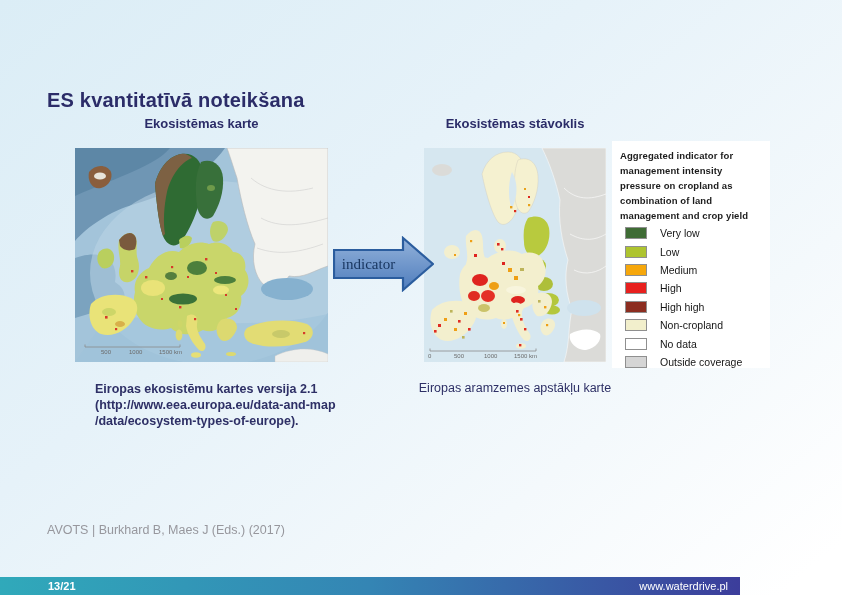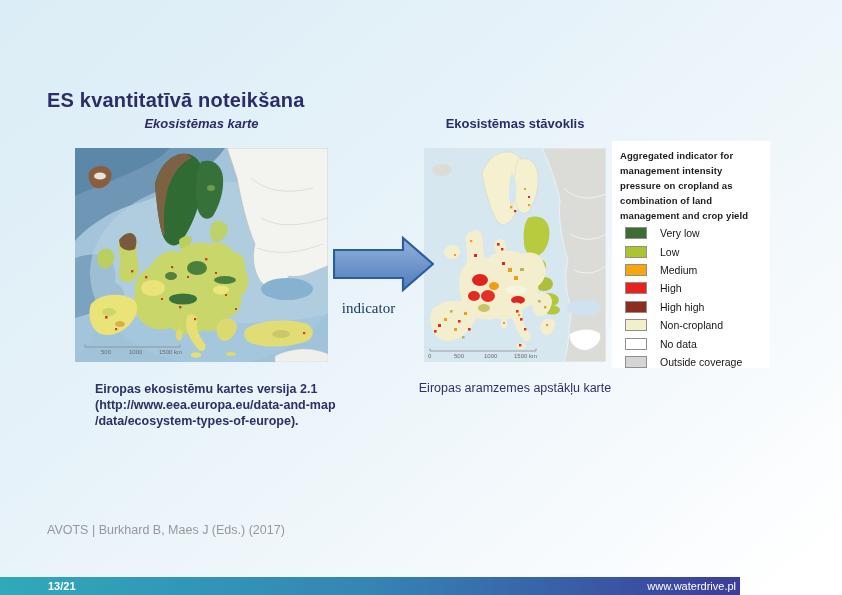--- a/index.html
+++ b/index.html
@@ -9,35 +9,35 @@
     position:relative; width:842px; height:595px; overflow:hidden;
     background:linear-gradient(140deg,#dbedf6 0%,#e6f2f9 38%,#f4f9fc 72%,#ffffff 96%);
   }
   .title {
     position:absolute; left:47px; top:45px;
     font-size:20px; font-weight:bold; color:#2b2c68; letter-spacing:.2px;margin-top:44px;
   }
   .map-heading {
     position:absolute; top:116px; font-size:13px; font-weight:bold; color:#2b2c68; text-align:center;
   }
-  .heading-left { left:75px; width:253px;font-style:italic; }
+  .heading-left { left:75px; width:253px; }
   .heading-right { left:424px; width:182px; }
   .map-frame { position:absolute; top:148px; }
   .map-left { left:75px; width:253px; height:214px; }
   .map-right { left:424px; width:182px; height:214px; }
   .map-frame svg { display:block; width:100%; height:100%; }
   .caption {
     position:absolute; font-size:12.5px; color:#2e3066; line-height:16px;
   }
   .caption-left { left:95px; top:381px;font-weight:bold; }
   .caption-right { left:404px; top:380px; width:222px; text-align:center; }
   .arrow-wrap { position:absolute; left:333px; top:236px; width:101px; height:56px; z-index:5; }
   .arrow-label {
     position:absolute; left:1px; top:14px; width:69px; height:28px; line-height:28px;
-    text-align:center; font-family:"Liberation Serif", serif; font-size:15px; color:#17355f;margin-top:44px;
+    text-align:center; font-family:"Liberation Serif", serif; font-size:15px; color:#17355f;
   }
   .legend {
     position:absolute; left:612px; top:141px; width:158px; height:227px;
     background:#ffffff; padding:7px 8px 6px 8px;
   }
   .legend-title {
     font-size:9.5px; font-weight:bold; color:#1c1c1c; line-height:15px; letter-spacing:.1px;
   }
   .legend-items { margin-top:1px; }
   .legend-row { display:flex; align-items:center; height:18.4px; }
@@ -47,21 +47,21 @@
   .legend-label { font-size:10.5px; color:#161616; }
   .source {
     position:absolute; left:47px; top:523px; font-size:12.5px; color:#97979d;
   }
   .footer {
     position:absolute; left:0; bottom:0; width:740px; height:18px;
     background:linear-gradient(90deg,#30a9ba 0%,#3485b4 50%,#3c3d9b 100%);
     color:#ffffff; display:flex; align-items:center; justify-content:space-between;
   }
   .footer-page { font-size:11px; font-weight:bold; padding-left:48px; }
-  .footer-site { font-size:11px; padding-right:4px; }
+  .footer-site { font-size:11px; padding-right:12px; }
   .scale-text { font-size:6px; fill:#6b6b6b; }
 </style>
 </head>
 <body>
 
 <div class="slide">
 
   <div class="title">ES kvantitatīvā noteikšana</div>
 
   <div class="map-heading heading-left">Ekosistēmas karte</div>

